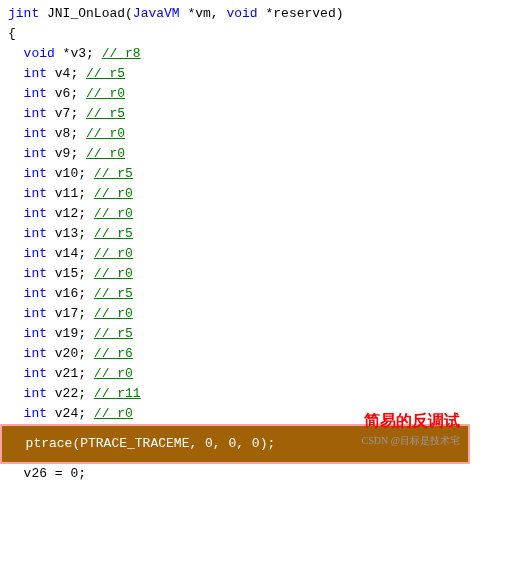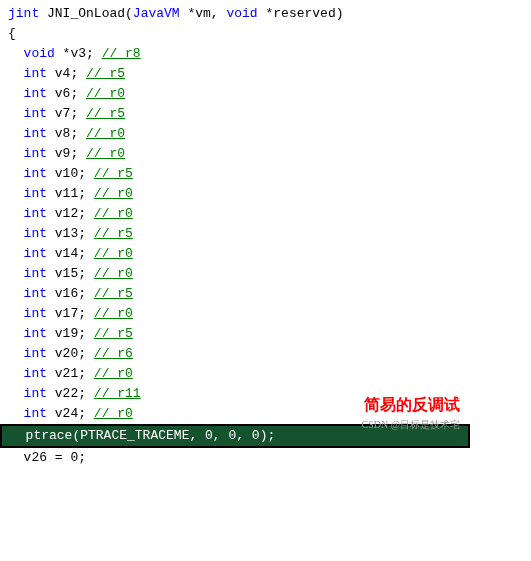--- a/index.html
+++ b/index.html
@@ -41,27 +41,27 @@
     .comment {
       color: #008000;
       text-decoration: underline;
     }
 
     .param-type {
       color: #0000ff;
     }
 
     .highlight-line {
-      background: #14532d;
+      background: #a16207;
       display: block;
-      padding: 0 8px;
+      padding: 8px 8px;
       line-height: 20px;
       white-space: pre;
       color: #000000;
-      border: 2px solid #000000;
+      border: 2px solid #fca5a5;
     }
 
     .highlight-line span {
       color: #ffffff;
     }
 
     .watermark-container {
       position: absolute;
       right: 10px;
       bottom: 40px;

